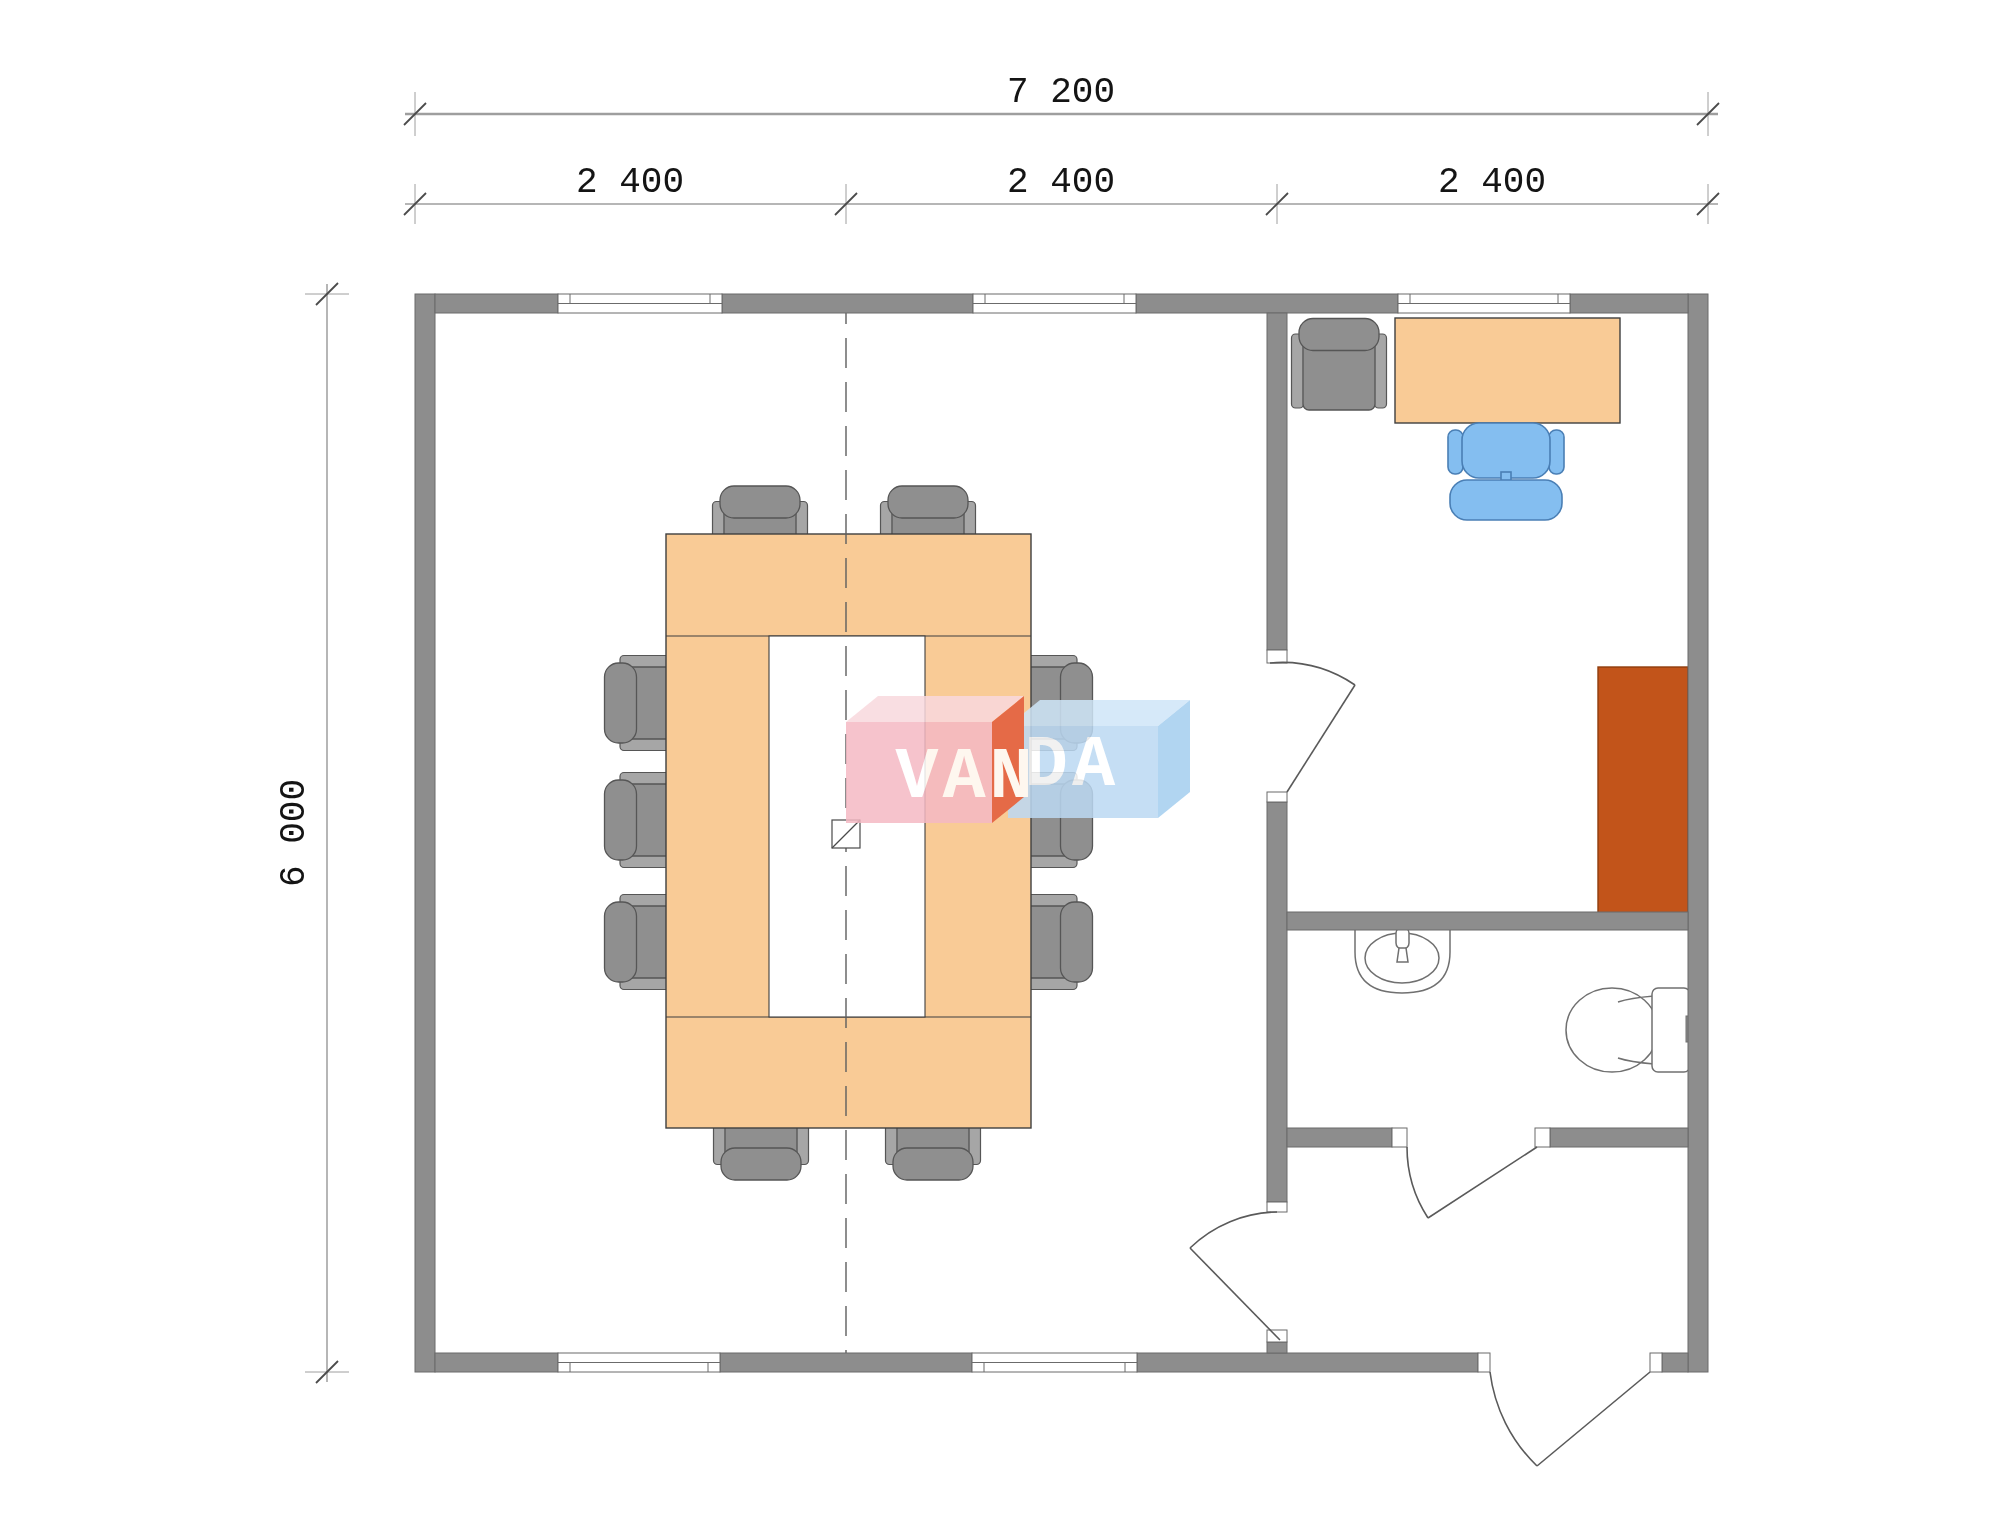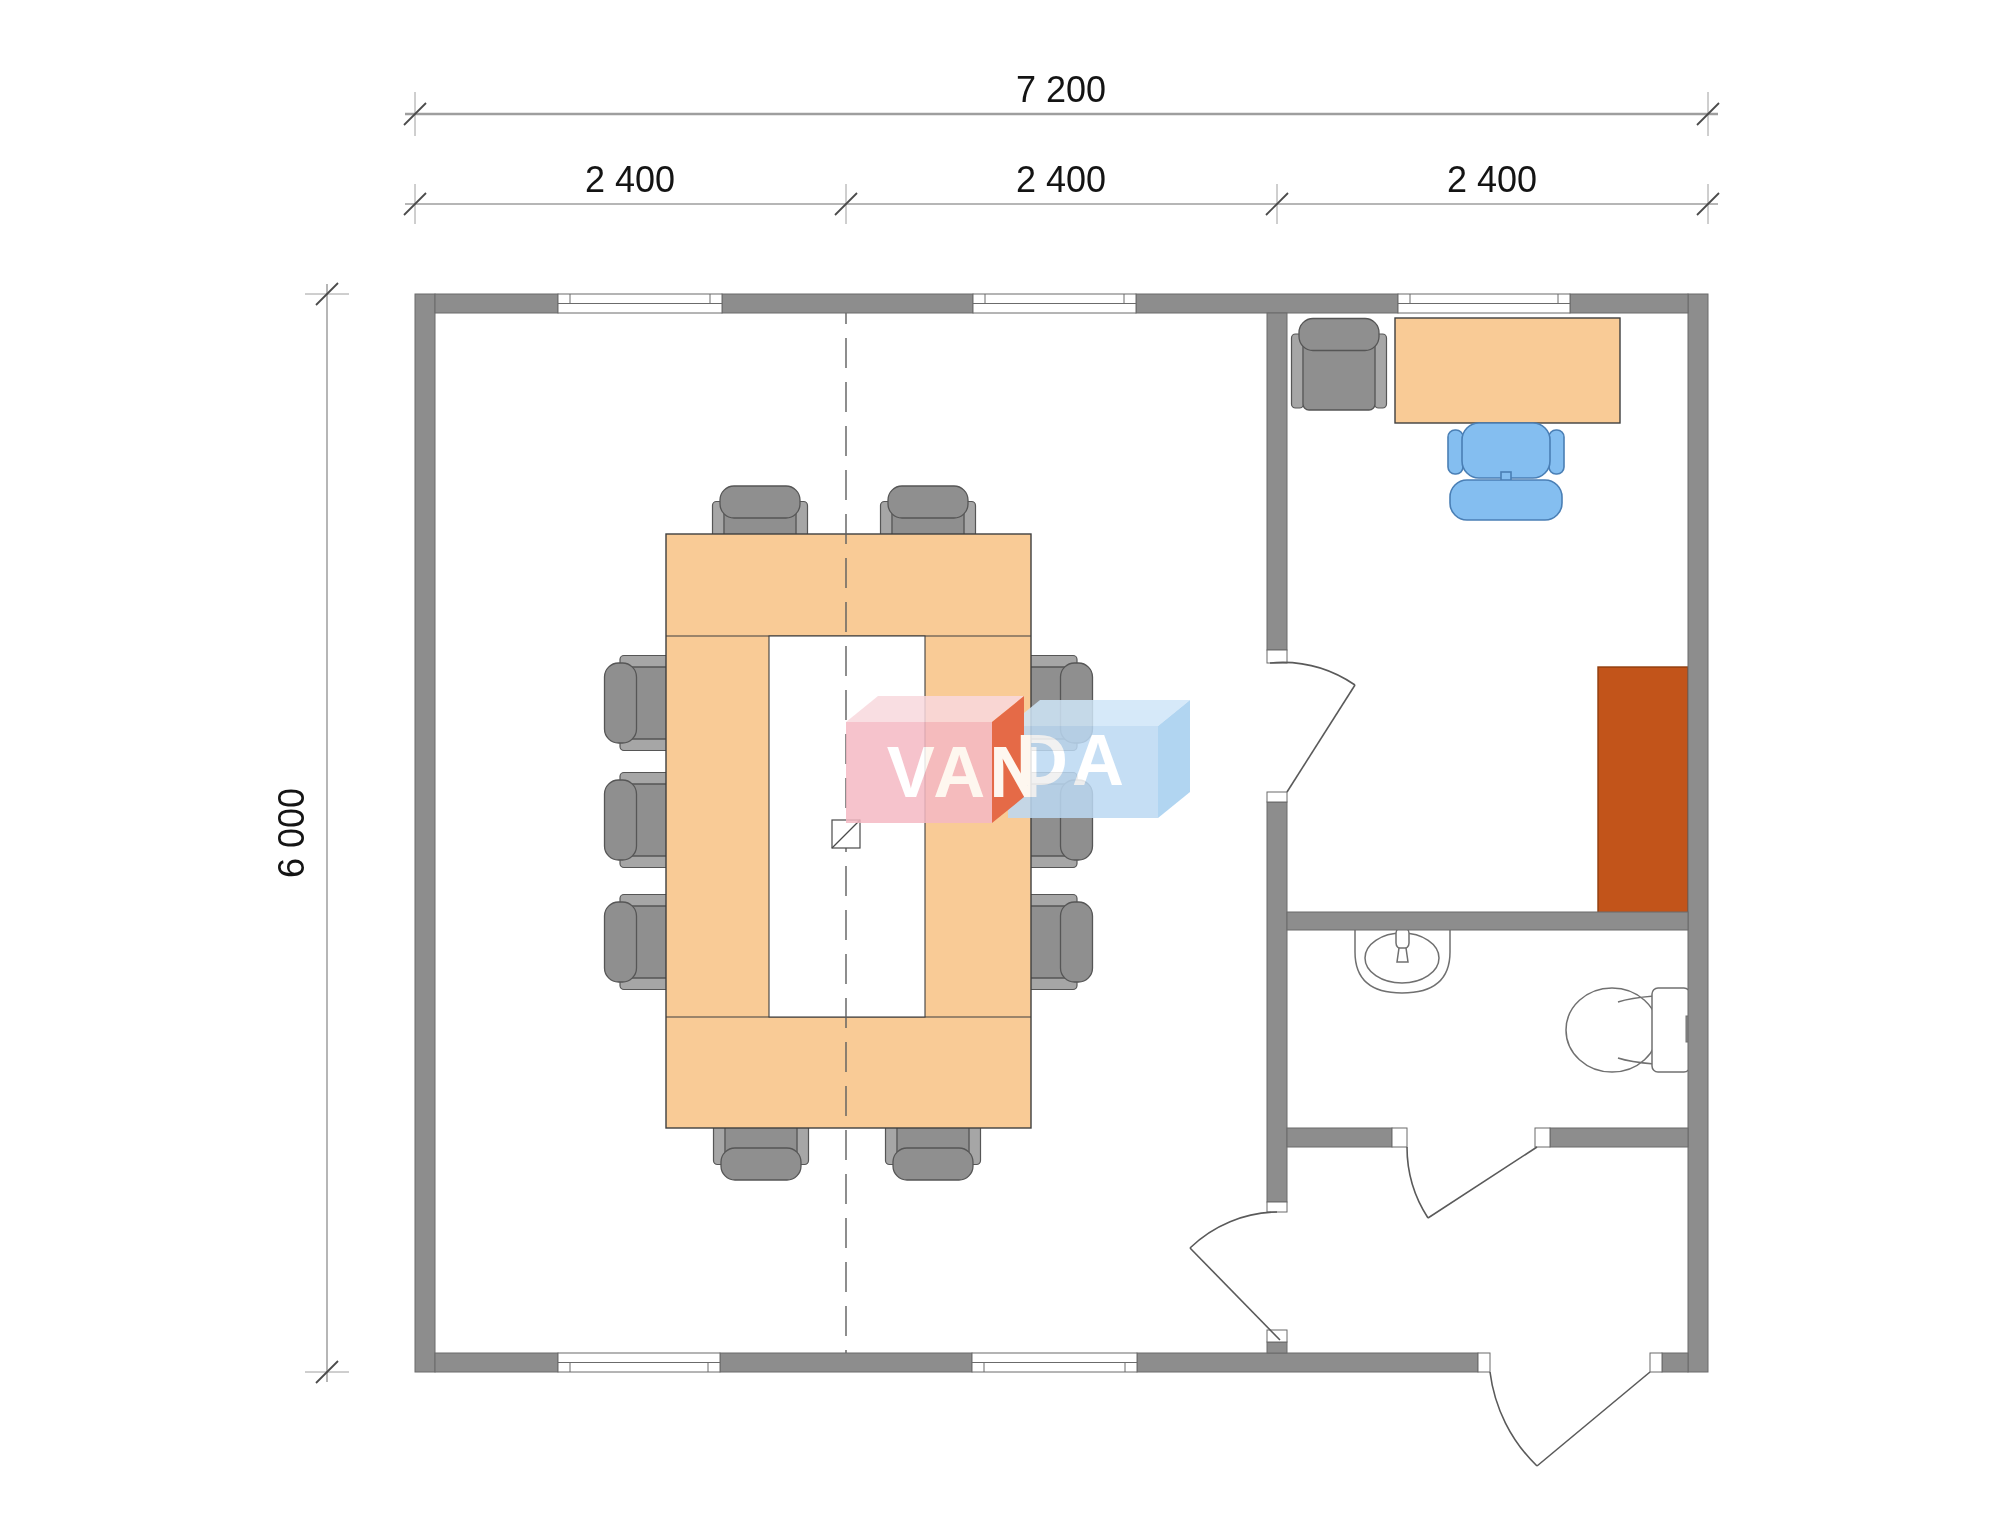--- a/index.html
+++ b/index.html
@@ -1,17 +1,17 @@
 <!DOCTYPE html>
 <html style="--wall: #8D8D8D; --wall-stroke: #6B6B6B; --furniture-wood: #F9CB96; --furniture-wood-stroke: #3F3F3F; --chair-gray: #8F8F8F; --chair-gray-light: #A6A6A6; --chair-stroke: #565656; --chair-blue: #84BEF0; --chair-blue-stroke: #4A7FB5; --cabinet: #C2541A; --cabinet-stroke: #8F3D0E; --fixture-stroke: #707070; --dim-line: #9E9E9E; --dim-text: #141414; --tick: #4A4A4A; --centerline: #5E5E5E; --logo-pink: #F5B9C4; --logo-pink-top: #F9D9DE; --logo-red: #E25A3A; --logo-blue: #BCD9F3; --logo-blue-top: #CFE6F8; --logo-blue-side: #A4CEEF; --logo-text: #FFFFFF;"><head>
 <meta charset="utf-8">
 <style>
   html,body{margin:0;padding:0;background:#ffffff;}
   .page{position:relative;width:2000px;height:1516px;background:#fff;overflow:hidden;
-        font-family:Liberation Sans, sans-serif;}
+        font-family:Liberation Mono, monospace;}
   svg{display:block;}
   .wall{fill:var(--wall);stroke:var(--wall-stroke);stroke-width:1;}
   .jamb{fill:#ffffff;stroke:var(--wall-stroke);stroke-width:1;}
   .win{fill:#ffffff;stroke:var(--wall-stroke);stroke-width:1;}
   .winline{stroke:var(--wall-stroke);stroke-width:1;fill:none;}
   .door{stroke:#5a5a5a;stroke-width:1.6;fill:none;}
   .wood{fill:var(--furniture-wood);stroke:var(--furniture-wood-stroke);stroke-width:1.4;}
   .cutout{fill:#ffffff;stroke:var(--furniture-wood-stroke);stroke-width:1.1;}
   .tline{stroke:var(--furniture-wood-stroke);stroke-width:1.1;fill:none;}
   .chair-main{fill:var(--chair-gray);stroke:var(--chair-stroke);stroke-width:1.3;}

